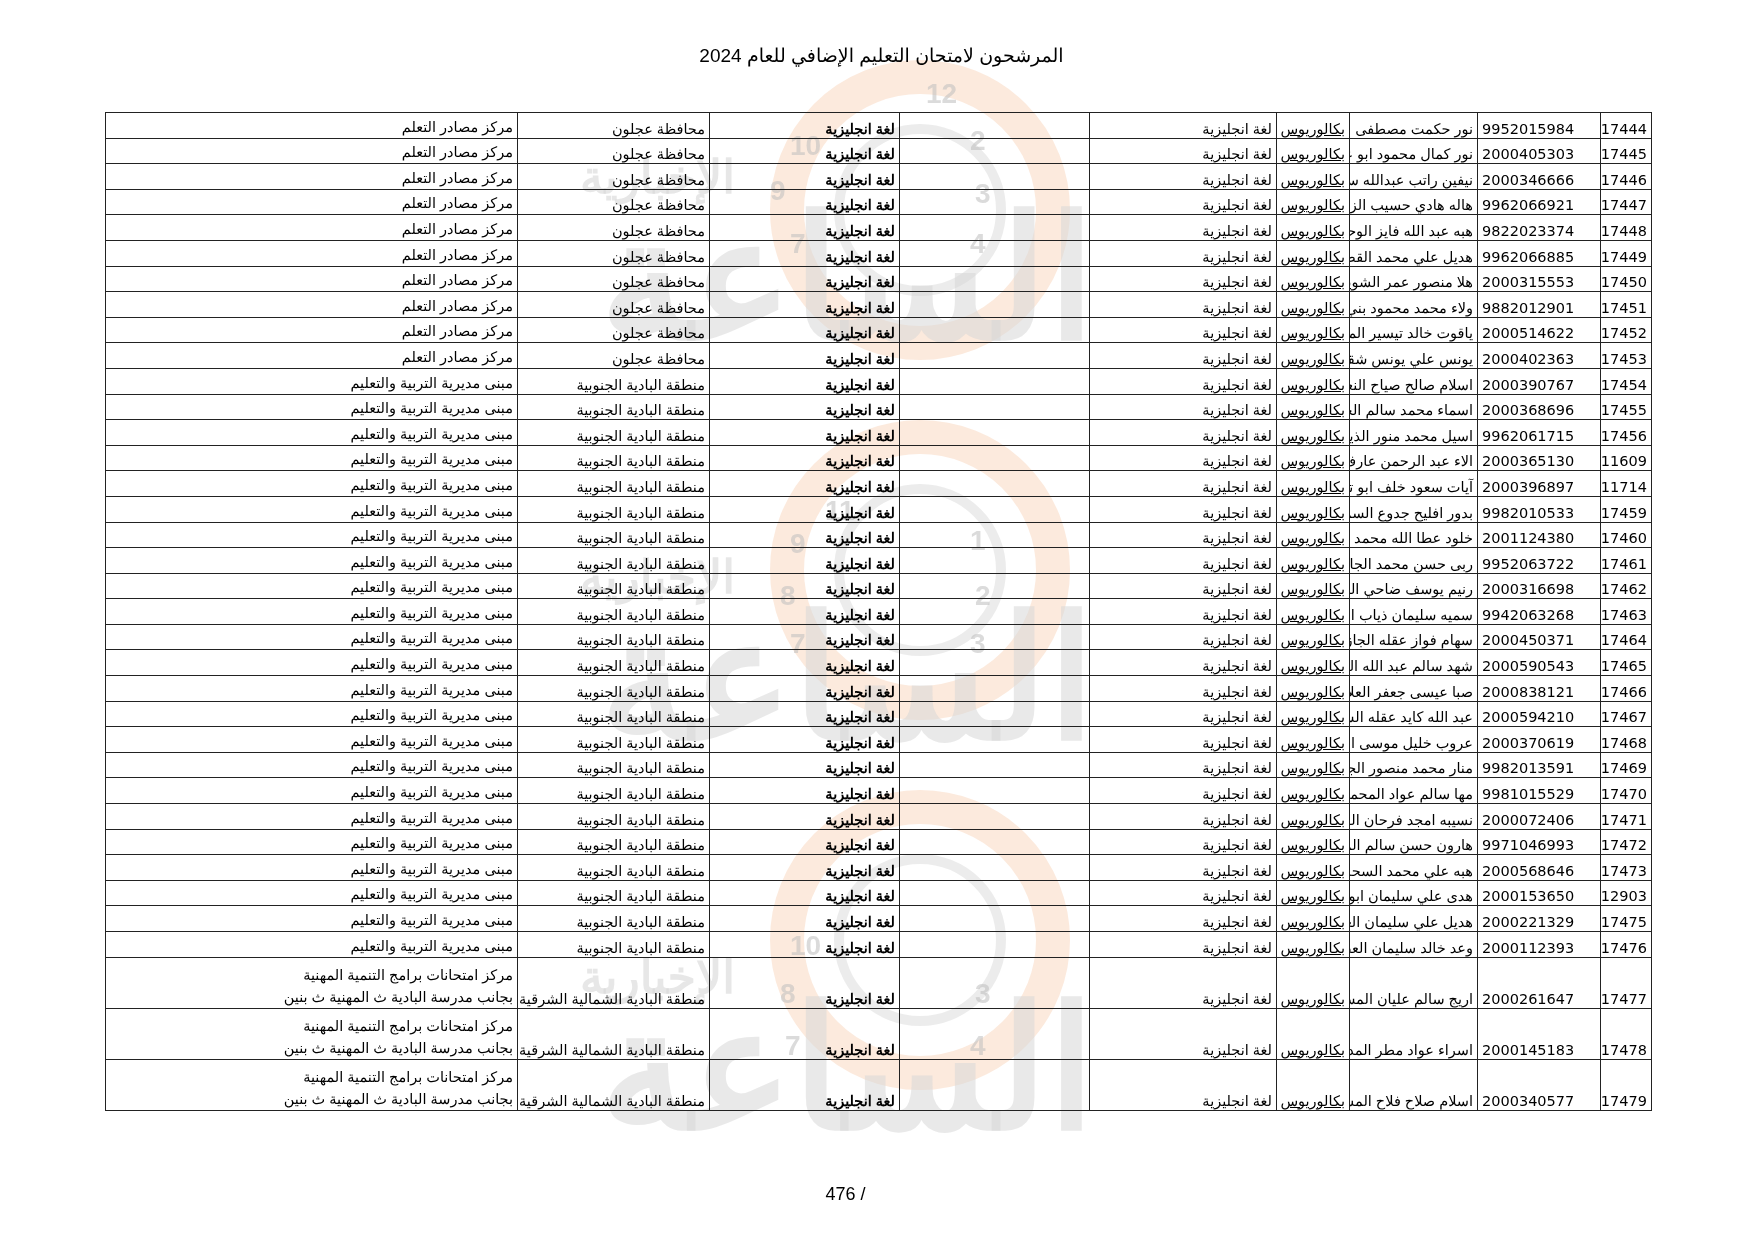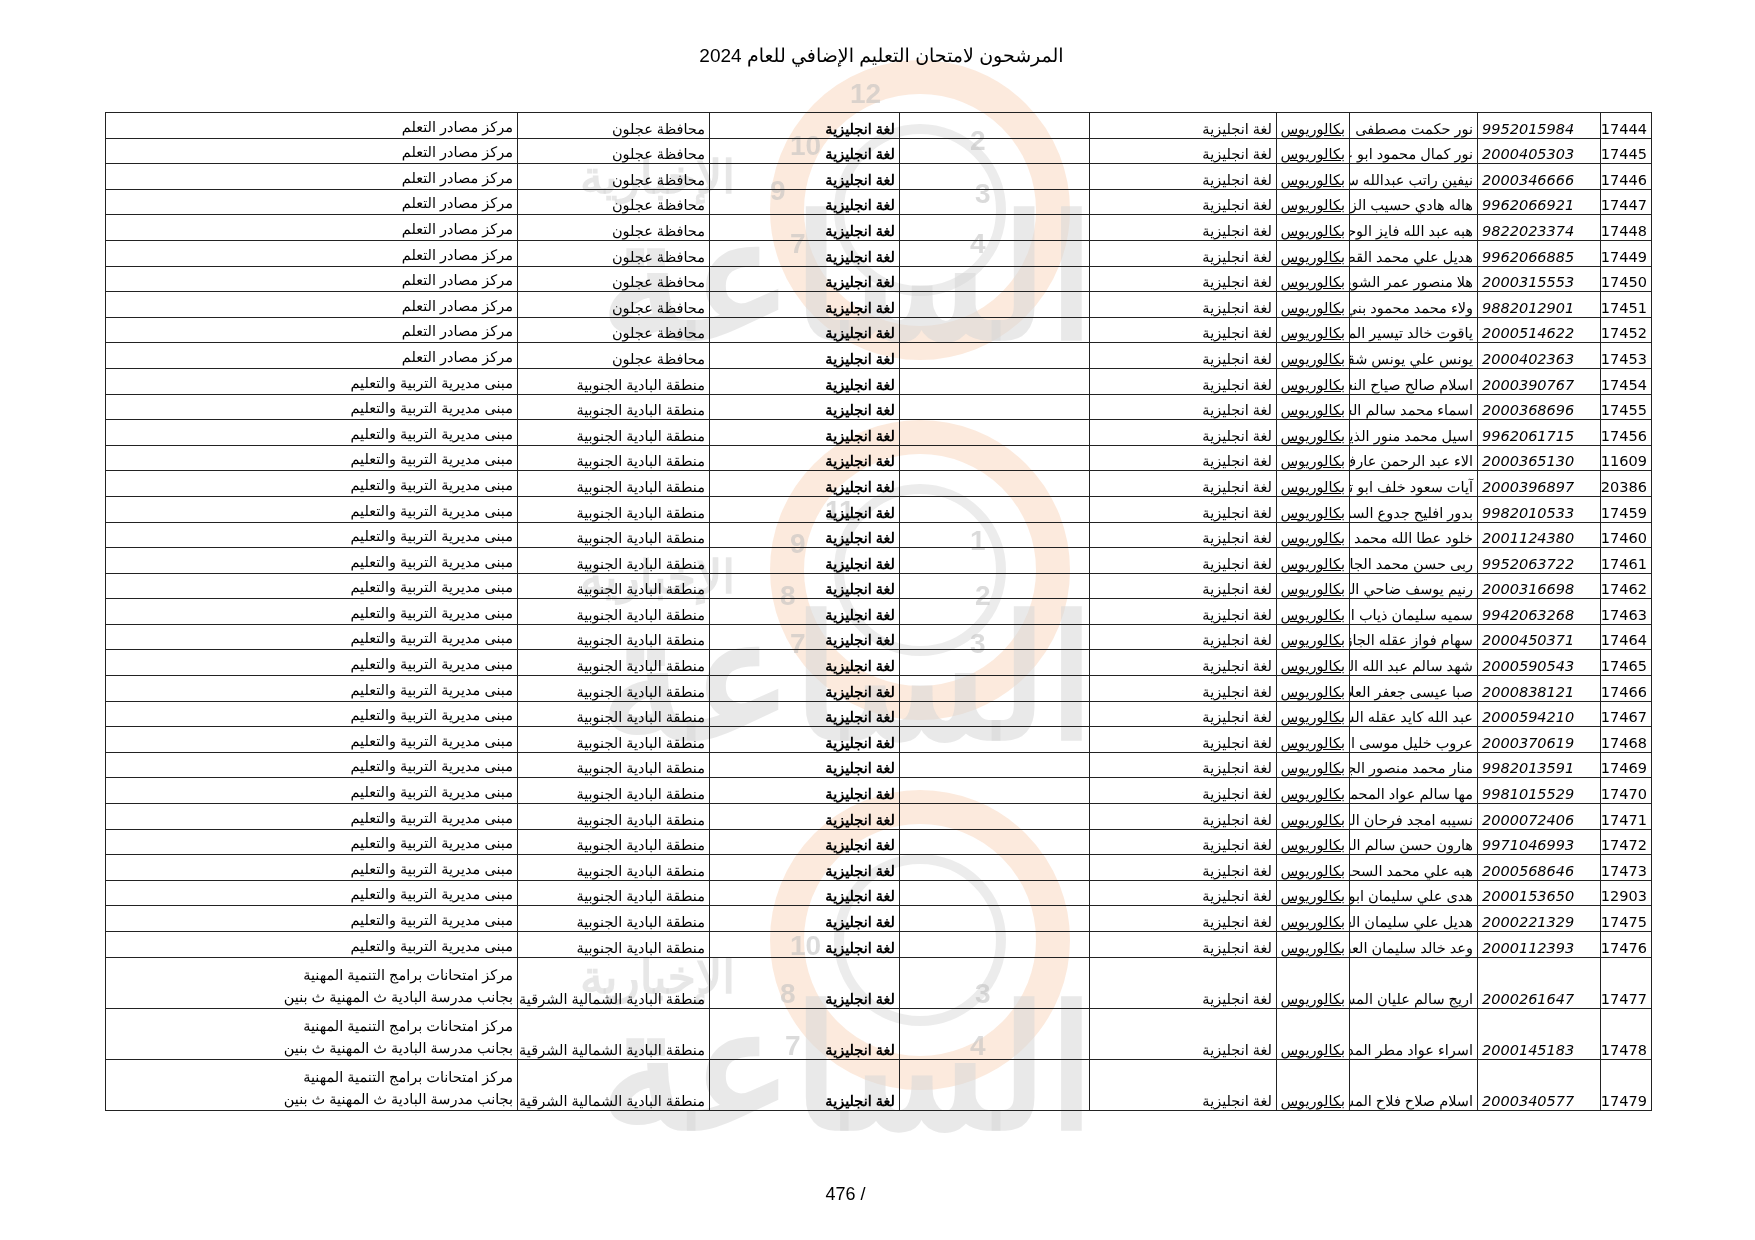--- a/index.html
+++ b/index.html
@@ -8,21 +8,21 @@
   .wm-clock { left:770px; width:300px; height:300px; border-radius:50%; border:34px solid rgba(245,170,120,0.25); box-sizing:border-box; }
   .wm-clock .inner { position:absolute; left:30px; top:30px; right:30px; bottom:30px; border-radius:50%; border:10px solid rgba(200,200,200,0.35); }
   .wm-num { position:absolute; font-size:28px; font-weight:bold; color:rgba(190,190,190,0.55); }
   .wm-text { position:absolute; font-size:170px; font-weight:bold; color:rgba(215,215,215,0.55); letter-spacing:4px; }
   .wm-small { position:absolute; font-size:46px; font-weight:bold; color:rgba(215,215,215,0.6); }
   .title { position:absolute; top:44px; left:4px; width:1755px; text-align:center; font-size:19px; direction:rtl; }
   table.grid { position:absolute; left:105px; top:112px; border-collapse:collapse; width:1547px; direction:rtl; table-layout:fixed; }
   table.grid td { border:1.5px solid #222; height:24.6px; padding:0 4px; font-size:14.5px; white-space:nowrap; overflow:hidden; vertical-align:bottom; line-height:18px; }
   table.grid tr.tall td { height:50px; }
   td.c-seq { width:42px; font-family:"DejaVu Sans", sans-serif; font-size:14px; text-align:right; }
-  td.c-id { width:114px; font-family:"DejaVu Sans", sans-serif; font-size:14px; text-align:left;font-style:italic; }
+  td.c-id { width:114px; font-family:"DejaVu Sans", sans-serif; font-size:14px; text-align:left; }
   td.c-name { width:119px; text-align:right; }
   td.c-degree { width:64px; text-align:left;text-decoration:underline; }
   td.c-major { width:178px; text-align:right; }
   td.c-blank { width:181px; }
   td.c-subject { width:181px; text-align:right; font-weight:bold; }
   td.c-region { width:183px; text-align:right; }
   td.c-center { text-align:right; }
   td.c-center .line { display:block; line-height:22px; }
   .page-num { position:absolute; top:1184px; left:0; width:1691px; text-align:center; font-size:18px; }
 </style>
@@ -37,21 +37,21 @@
   </div>
 <div class="watermark wm-clock" style="top:790px;">
     <div class="inner"></div>
   </div>
 <div class="watermark wm-small" style="left:580px;top:150px;">الإخبارية</div>
 <div class="watermark wm-small" style="left:580px;top:550px;">الإخبارية</div>
 <div class="watermark wm-small" style="left:580px;top:950px;">الإخبارية</div>
 <div class="watermark wm-text" style="left:600px;top:180px;">الساعة</div>
 <div class="watermark wm-text" style="left:600px;top:580px;">الساعة</div>
 <div class="watermark wm-text" style="left:600px;top:970px;">الساعة</div>
-<div class="watermark wm-num" style="left:850px;top:78px;">12</div>
+<div class="watermark wm-num" style="left:926px;top:78px;">12</div>
 <div class="watermark wm-num" style="left:970px;top:125px;">2</div>
 <div class="watermark wm-num" style="left:770px;top:175px;">9</div>
 <div class="watermark wm-num" style="left:790px;top:130px;">10</div>
 <div class="watermark wm-num" style="left:790px;top:228px;">7</div>
 <div class="watermark wm-num" style="left:975px;top:178px;">3</div>
 <div class="watermark wm-num" style="left:970px;top:228px;">4</div>
 <div class="watermark wm-num" style="left:825px;top:495px;">11</div>
 <div class="watermark wm-num" style="left:790px;top:528px;">9</div>
 <div class="watermark wm-num" style="left:780px;top:580px;">8</div>
 <div class="watermark wm-num" style="left:790px;top:628px;">7</div>
@@ -244,21 +244,21 @@
         <td class="c-degree">بكالوريوس</td>
         <td class="c-major">لغة انجليزية</td>
         <td class="c-blank"></td>
         <td class="c-subject">لغة انجليزية</td>
         <td class="c-region">منطقة البادية الجنوبية</td>
         <td class="c-center">
           <span class="line">مبنى مديرية التربية والتعليم</span>
         </td>
       </tr>
       <tr>
-        <td class="c-seq">20386</td>
+        <td class="c-seq">11714</td>
         <td class="c-id">2000396897</td>
         <td class="c-name">آيات سعود خلف ابو تايه</td>
         <td class="c-degree">بكالوريوس</td>
         <td class="c-major">لغة انجليزية</td>
         <td class="c-blank"></td>
         <td class="c-subject">لغة انجليزية</td>
         <td class="c-region">منطقة البادية الجنوبية</td>
         <td class="c-center">
           <span class="line">مبنى مديرية التربية والتعليم</span>
         </td>

